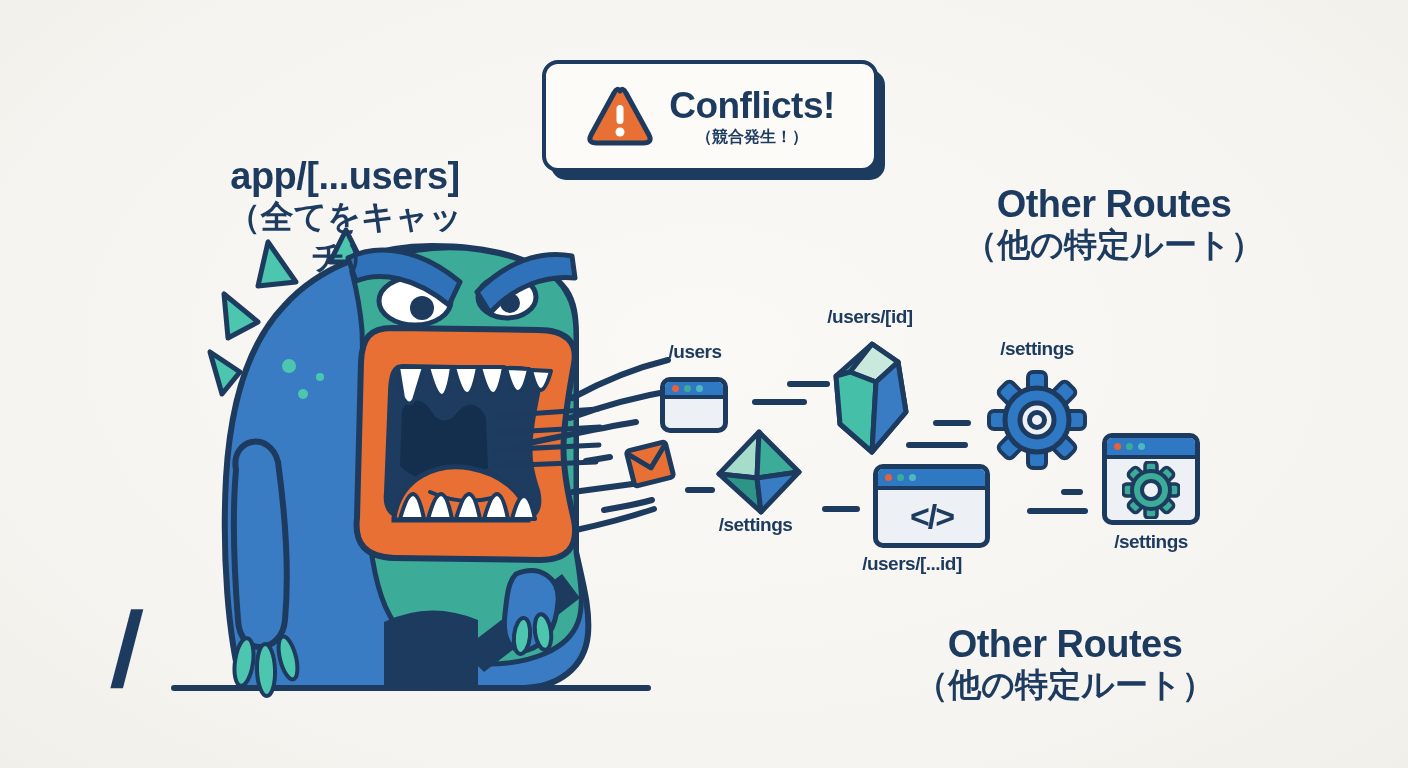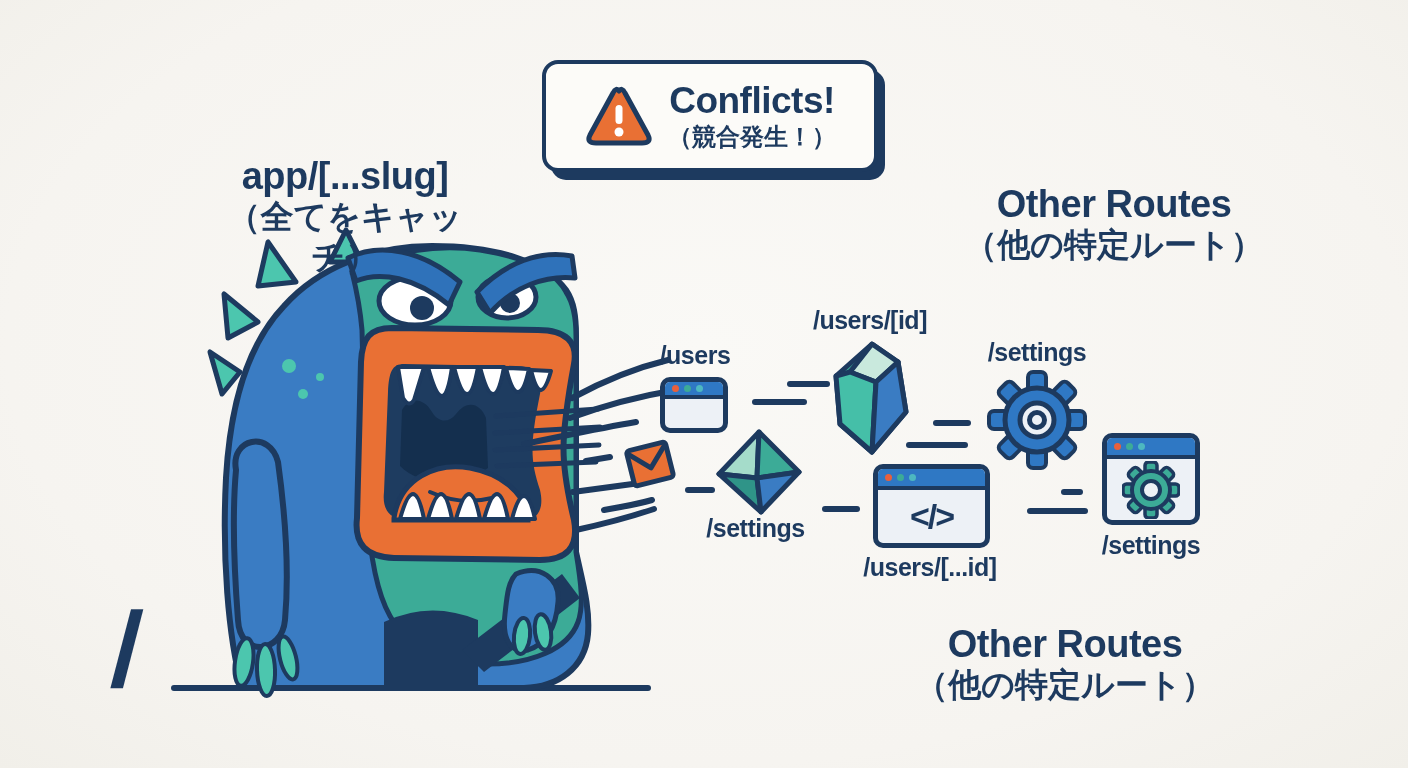--- a/index.html
+++ b/index.html
@@ -6,33 +6,33 @@
   #stage{
     position:relative; width:1408px; height:768px; overflow:hidden;
     background:radial-gradient(ellipse at 50% 45%, #faf9f6 0%, #f6f4f0 70%, #f1efe9 100%);
     font-family:"Liberation Sans","DejaVu Sans",sans-serif;
     color:#1d3a5f;
   }
   .abs{position:absolute;}
   .center{text-align:center;}
   .h-big{font-size:38px;font-weight:700;letter-spacing:-0.5px;line-height:1.08;}
   .h-ja{font-size:33px;font-weight:700;line-height:1.2;}
-  .route-label{font-size:25px;font-weight:700;letter-spacing:-0.5px;white-space:nowrap;}
+  .route-label{font-size:19px;font-weight:700;letter-spacing:-0.5px;white-space:nowrap;}
 
   
   .banner{
     left:542px; top:60px; width:336px; height:112px;
     background:#fcfbf8; border:4px solid #1d3a5f; border-radius:16px;
     box-shadow:8px 9px 0 -1px #1d3a5f;
     display:flex; align-items:center; justify-content:center; gap:14px;
     box-sizing:border-box;
   }
   .banner-text{display:flex;flex-direction:column;align-items:center;line-height:1.05;}
   .banner-title{font-size:37px;font-weight:700;letter-spacing:-0.5px;}
-  .banner-sub{font-size:24px;font-weight:700;margin-top:3px;}
+  .banner-sub{font-size:16px;font-weight:700;margin-top:3px;}
 
   
   .window{
     background:#edf1f6; border:5px solid #1d3a5f; border-radius:10px;
     box-sizing:border-box; overflow:hidden;
   }
   .winbar{
     background:#2f78c4; border-bottom:4px solid #1d3a5f;
     display:flex; align-items:center; gap:5px; padding-left:7px;
   }
@@ -196,21 +196,21 @@
       <rect x="31.5" y="20" width="7" height="19" rx="3.5" fill="#ffffff"></rect>
       <circle cx="35" cy="47" r="4.5" fill="#ffffff"></circle>
     </svg>
     <div class="banner-text">
       <span class="banner-title">Conflicts!</span>
       <span class="banner-sub">（競合発生！）</span>
     </div>
   </div>
 
   <div class="abs center" style="left:195px;top:156px;width:300px;">
-    <div class="h-big">app/[...slug]</div>
+    <div class="h-big">app/[...users]</div>
     <div class="h-ja">（全てをキャッチ）</div>
   </div>
 
   <div class="abs center" style="left:964px;top:184px;width:300px;">
     <div class="h-big">Other Routes</div>
     <div class="h-ja">（他の特定ルート）</div>
   </div>
 
   <div class="abs center" style="left:915px;top:624px;width:300px;">
     <div class="h-big">Other Routes</div>
@@ -235,21 +235,21 @@
   <div class="abs window" style="left:873px;top:464px;width:117px;height:84px;">
     <div class="winbar" style="height:17px;">
       <span class="dot o"></span>
       <span class="dot t"></span>
       <span class="dot c"></span>
     </div>
     <div class="winbody" style="height:53px;">
       <span class="code-glyph">&lt;/&gt;</span>
     </div>
   </div>
-  <div class="abs center route-label" style="left:845px;top:553px;width:170px;">/users/[...id]</div>
+  <div class="abs center route-label" style="left:827px;top:553px;width:170px;">/users/[...id]</div>
 
   <div class="abs window" style="left:1102px;top:433px;width:98px;height:92px;">
     <div class="winbar" style="height:17px;">
       <span class="dot o"></span>
       <span class="dot t"></span>
       <span class="dot c"></span>
     </div>
     <div class="winbody" style="height:61px;">
       <svg width="58" height="58" viewBox="0 0 58 58">
         <g transform="translate(29,29)">

